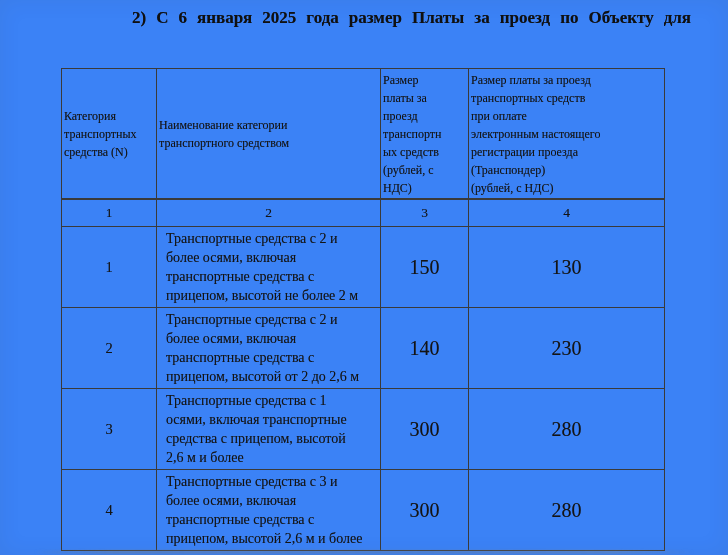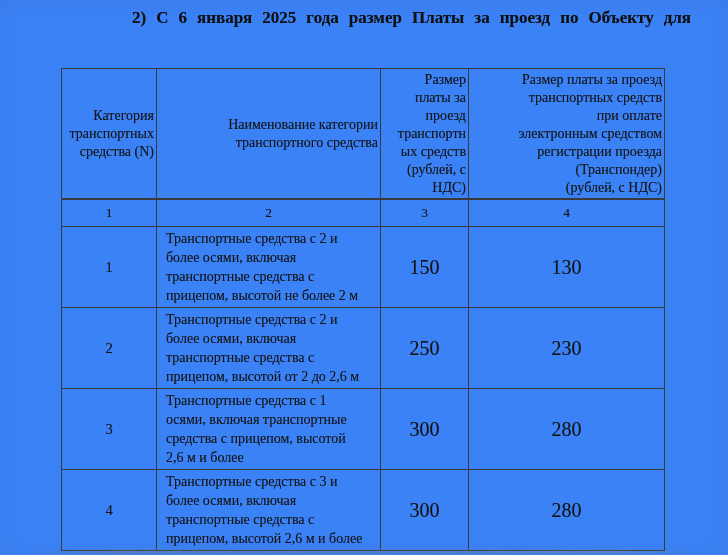--- a/index.html
+++ b/index.html
@@ -27,22 +27,22 @@
     color:#141414;
     border:1.8px solid #2e2e2e;
   }
   table.doc-table td{
     border:1.3px solid #3a3a3a;
     text-shadow:0 0 .35px rgba(20,20,20,.4);
     overflow:hidden;
   }
   tr.header-row td{
     height:129px;
-    font-size:14px;line-height:18px;
-    text-align:right;vertical-align:middle;
+    font-size:12px;line-height:18px;
+    text-align:left;vertical-align:middle;
     white-space:pre-line;
     border-bottom-width:2px;
     padding:0 2px;
   }
   tr.number-row td{
     height:24px;font-size:13.5px;text-align:center;vertical-align:middle;
   }
   td.cell-category{text-align:center;vertical-align:middle;font-size:14.5px;}
   td.cell-name{
     text-align:left;vertical-align:middle;
@@ -72,32 +72,32 @@
       <col style="width:224px">
       <col style="width:88px">
       <col style="width:196px">
     </colgroup>
     <tbody>
       <tr class="header-row">
         <td>Категория
 транспортных
 средства (N)</td>
         <td>Наименование категории
-транспортного средства</td>
+транспортного средством</td>
         <td>Размер
 платы за
 проезд
 транспортн
 ых средств
 (рублей, с
 НДС)</td>
         <td>Размер платы за проезд
 транспортных средств
 при оплате
-электронным средством
+электронным настоящего
 регистрации проезда
 (Транспондер)
 (рублей, с НДС)</td>
       </tr>
       <tr class="number-row">
         <td>1</td>
         <td>2</td>
         <td>3</td>
         <td>4</td>
       </tr>
@@ -109,21 +109,21 @@
 прицепом, высотой не более 2 м</td>
         <td class="cell-price">150</td>
         <td class="cell-price">130</td>
       </tr>
       <tr style="height:80px">
         <td class="cell-category">2</td>
         <td class="cell-name">Транспортные средства с 2 и
 более осями, включая
 транспортные средства с
 прицепом, высотой от 2 до 2,6 м</td>
-        <td class="cell-price">250</td>
+        <td class="cell-price">140</td>
         <td class="cell-price">230</td>
       </tr>
       <tr style="height:79px">
         <td class="cell-category">3</td>
         <td class="cell-name">Транспортные средства с 1
 осями, включая транспортные
 средства с прицепом, высотой
 2,6 м и более</td>
         <td class="cell-price">300</td>
         <td class="cell-price">280</td>

